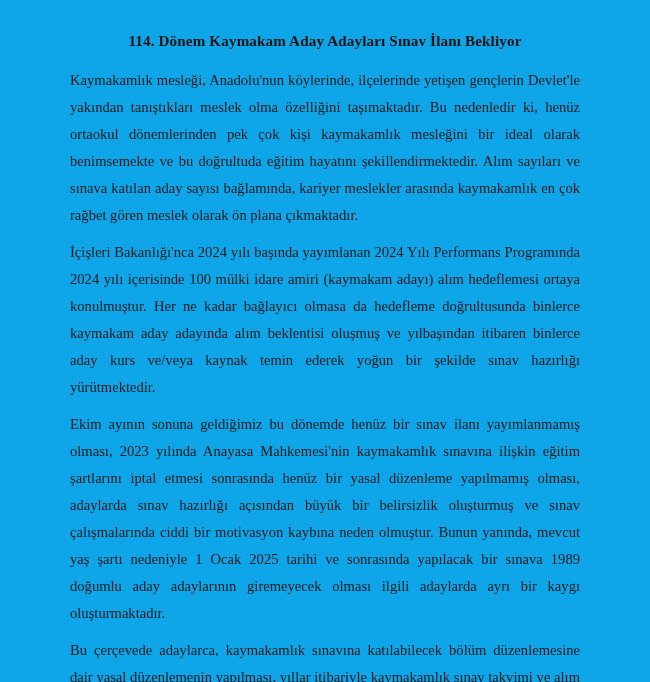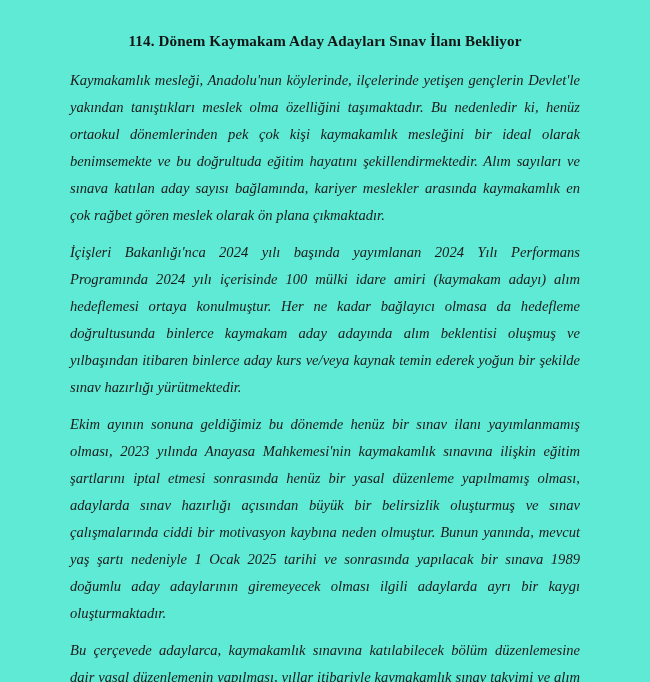--- a/index.html
+++ b/index.html
@@ -14,21 +14,21 @@
     font-family: "Liberation Serif", "DejaVu Serif", serif;
     color: #1a1a1a;
     overflow: hidden;
   }
 
   .page {
     box-sizing: border-box;
     width: 650px;
     height: 682px;
     padding: 0;
-    background: #5eead4;
+    background: #0ea5e9;
     position: relative;
   }
 
   .article {
     box-sizing: border-box;
     width: 650px;
     padding: 0 70px 0 70px;
   }
 
   .article-title {
@@ -52,21 +52,20 @@
 
   .para {
     margin: 0 0 10px 0;
     padding: 0;
     font-size: 14.6px;
     line-height: 27px;
     text-align: justify;
     text-justify: inter-word;
     color: #1a1a1a;
     hyphens: none;
-    font-style: italic;
     -webkit-hyphens: none;
   }
 
   .para:last-child {
     margin-bottom: 0;
   }
 </style>
 </head>
 <body>
 

